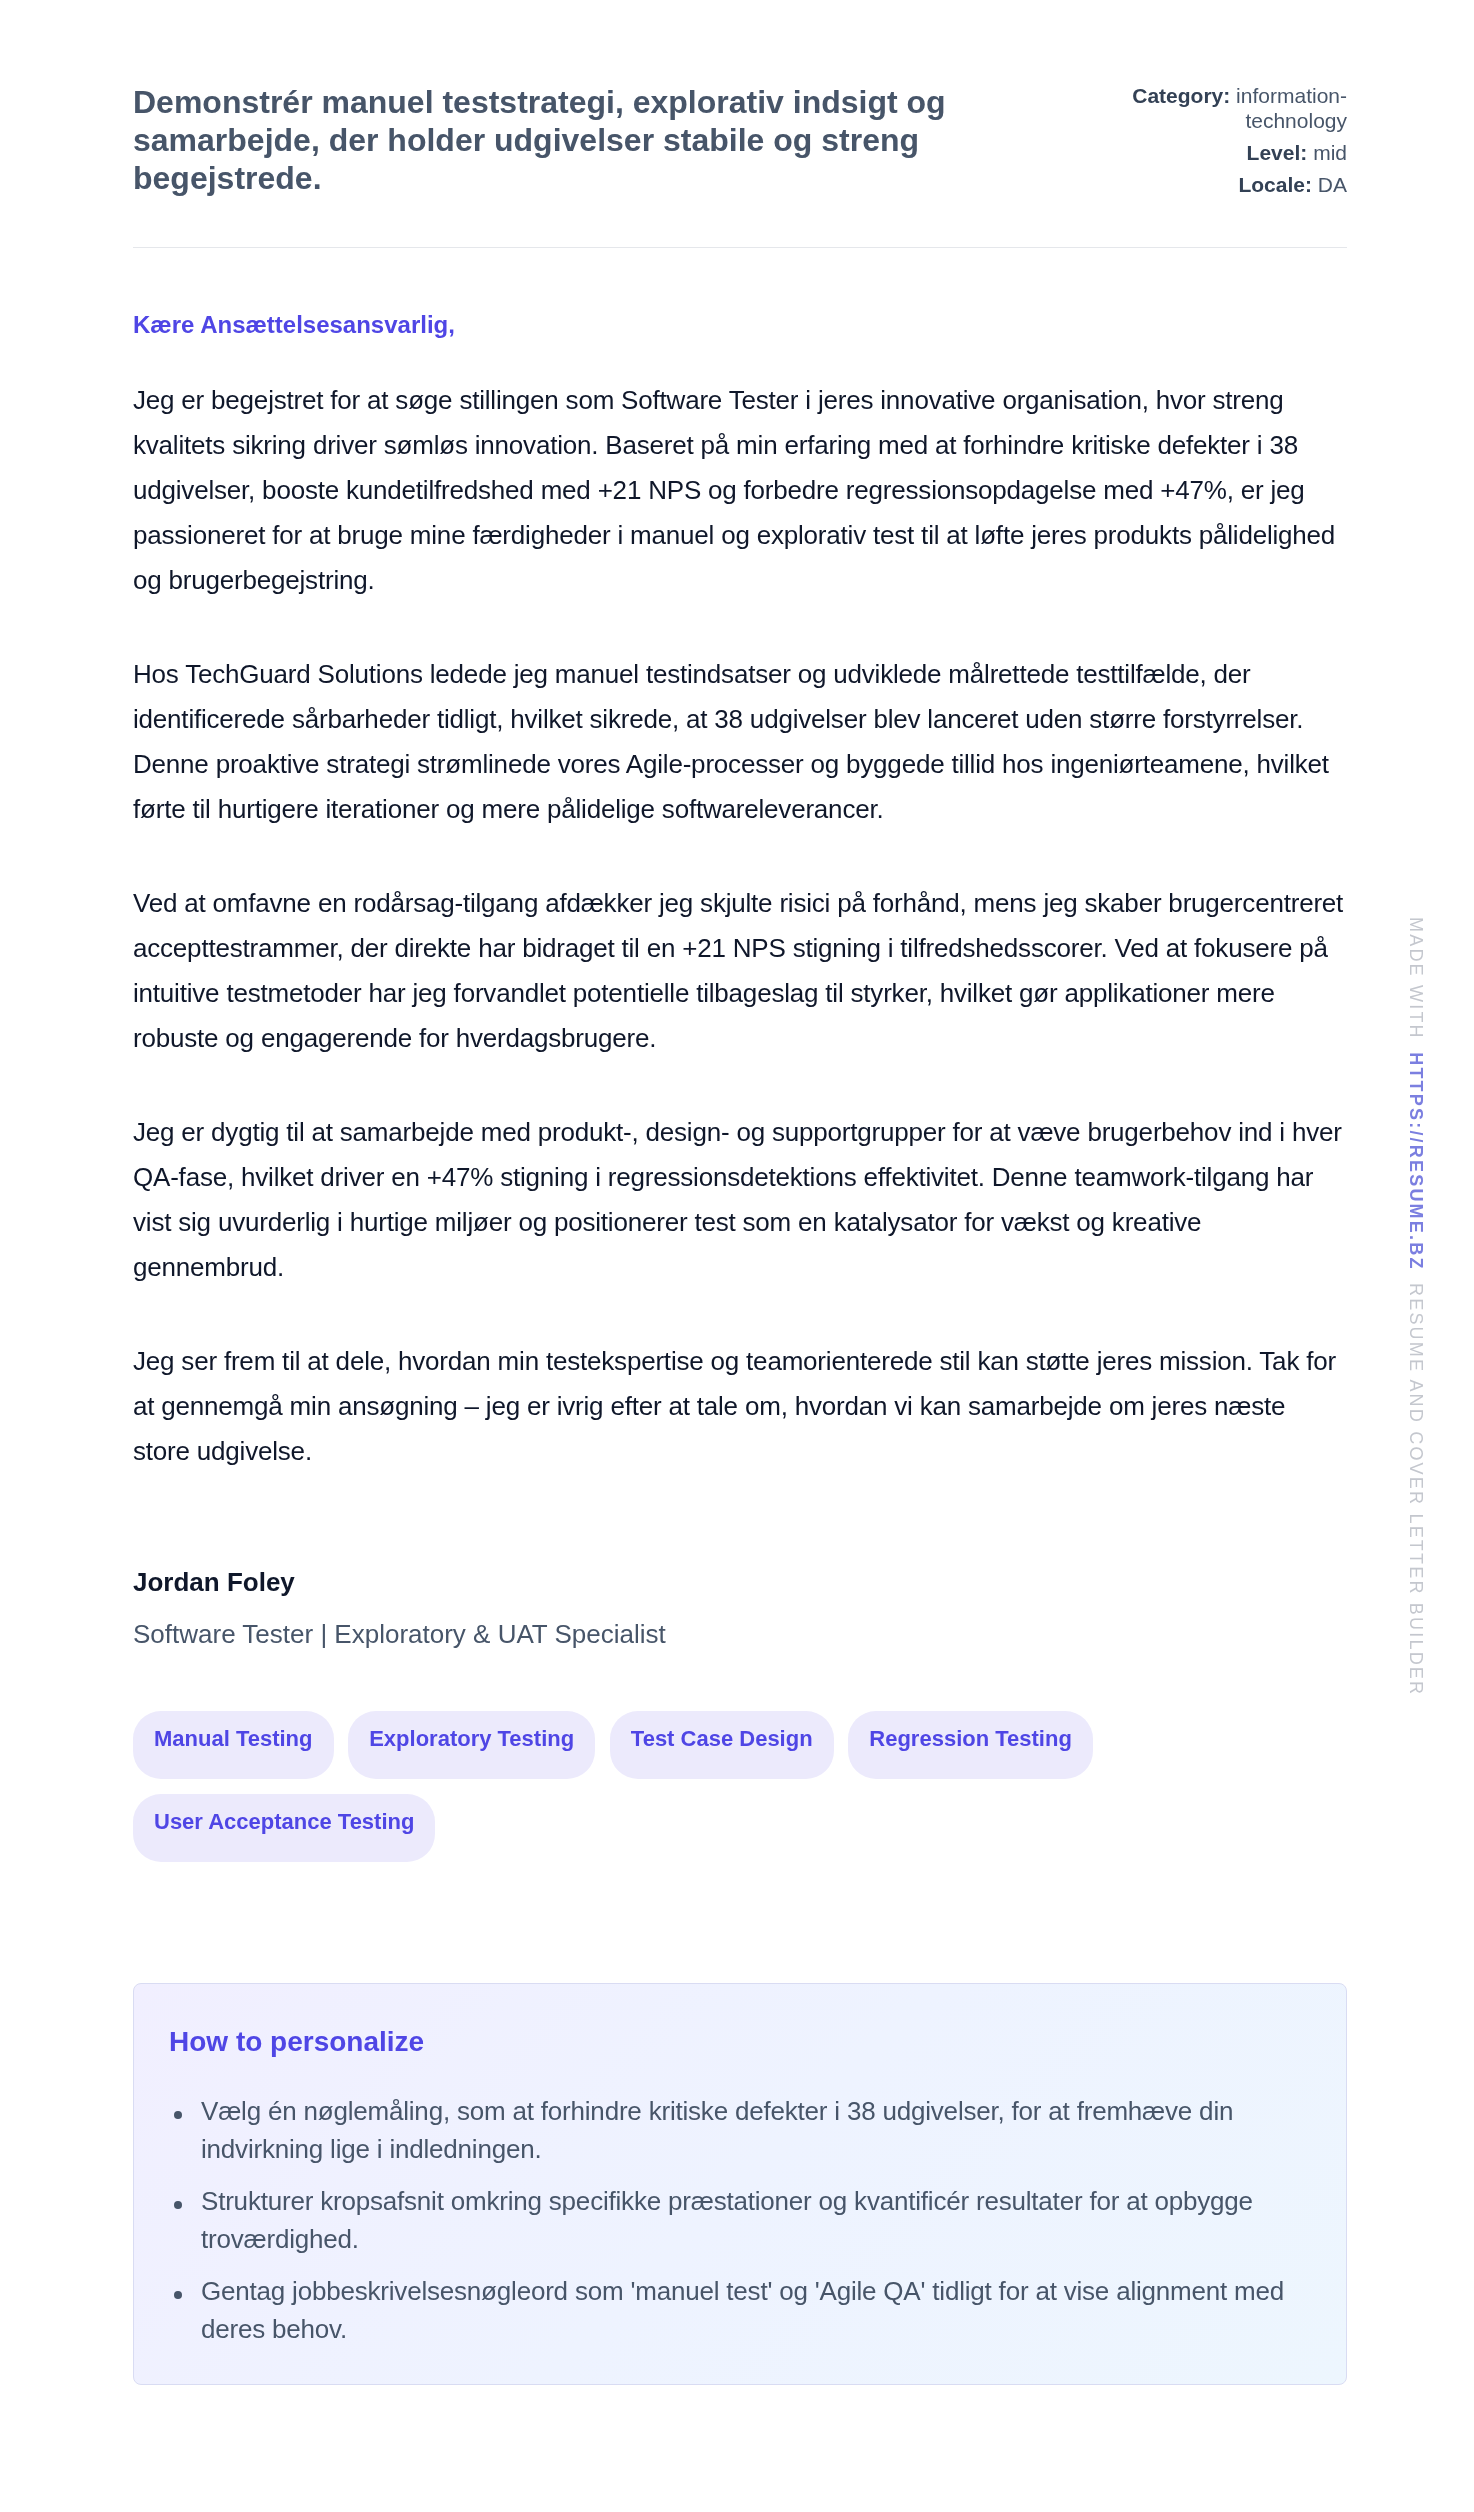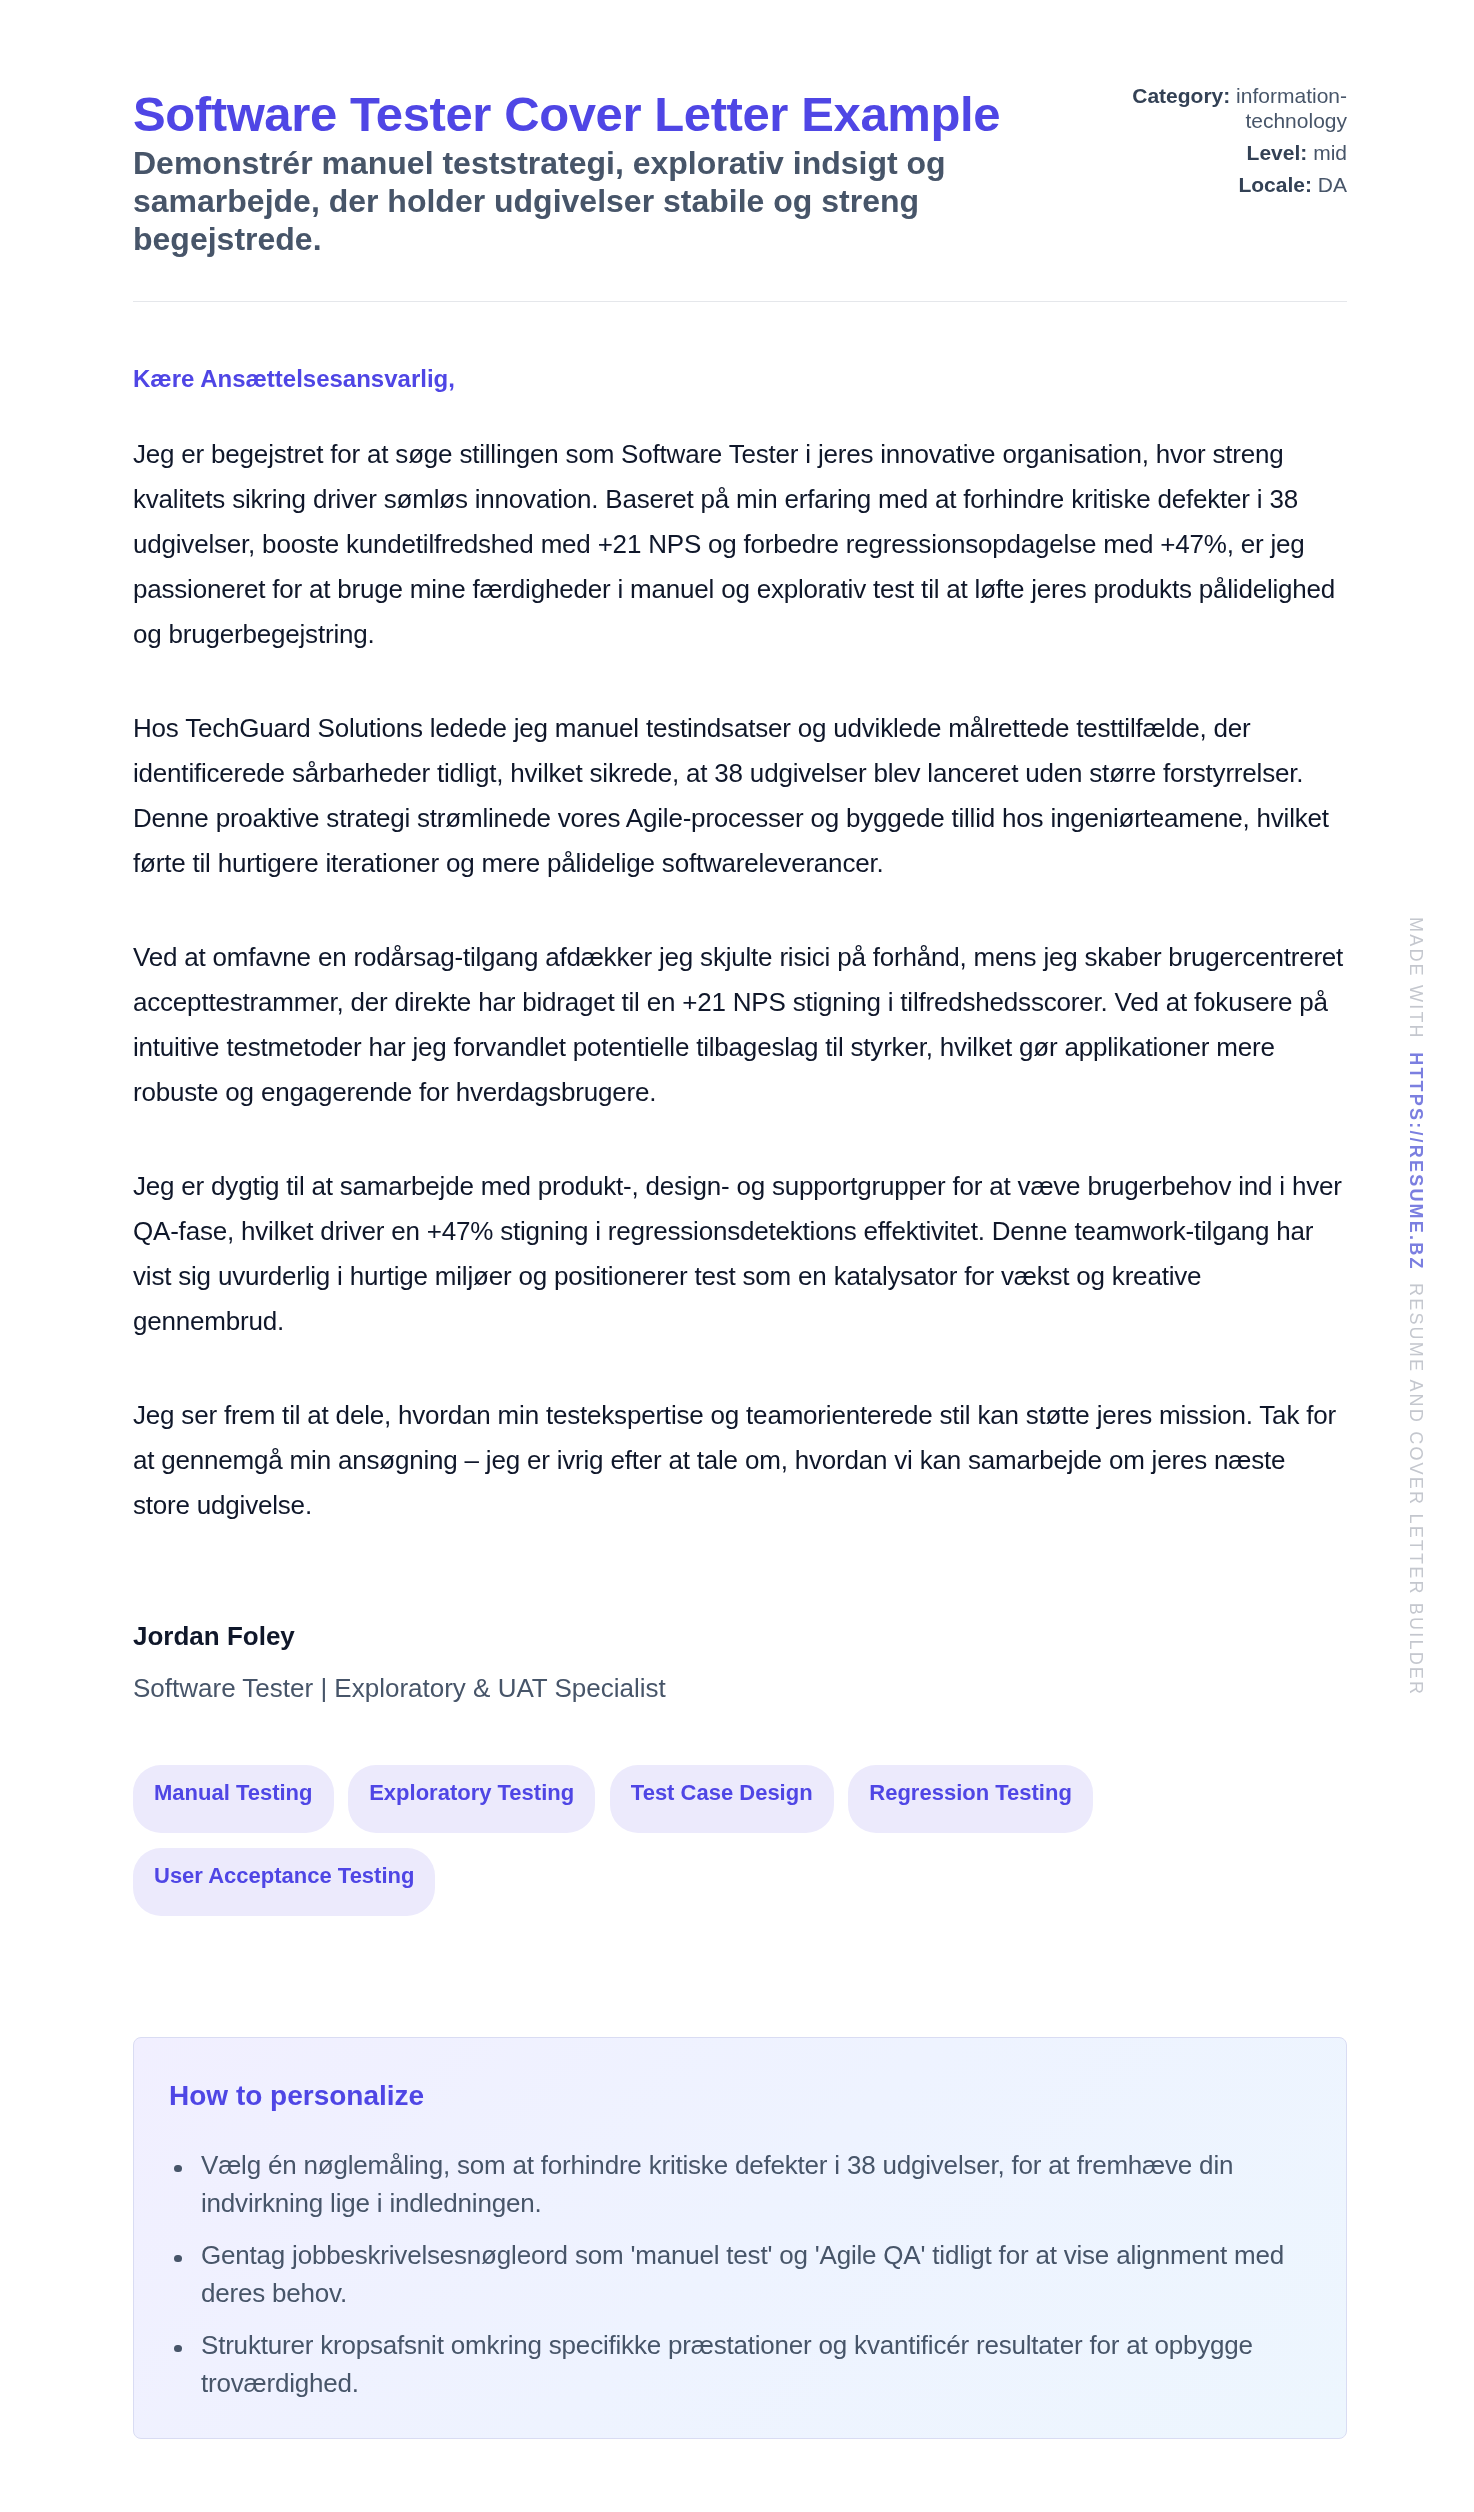--- a/index.html
+++ b/index.html
@@ -174,21 +174,20 @@
     }
   </style>
 </head>
 <body>
 
 <div class="page">
   <div class="content">
 
     <header class="header">
       <div class="header-left">
-        <h1 class="title">Software Tester Cover Letter Example</h1>
         <h2 class="subtitle">Demonstrér manuel teststrategi, explorativ indsigt og samarbejde, der holder udgivelser stabile og streng begejstrede.</h2>
       </div>
       <div class="meta">
         <div class="meta-row">
           <b>Category:</b>
           <span>information-technology</span>
         </div>
         <div class="meta-row">
           <b>Level:</b>
           <span>mid</span>
@@ -224,25 +223,25 @@
 
     <aside class="tips">
       <h3 class="tips-title">How to personalize</h3>
       <ul class="tips-list">
         <li class="tips-item">
           <span class="bullet"></span>
           <span>Vælg én nøglemåling, som at forhindre kritiske defekter i 38 udgivelser, for at fremhæve din indvirkning lige i indledningen.</span>
         </li>
         <li class="tips-item">
           <span class="bullet"></span>
-          <span>Gentag jobbeskrivelsesnøgleord som 'manuel test' og 'Agile QA' tidligt for at vise alignment med deres behov.</span>
+          <span>Strukturer kropsafsnit omkring specifikke præstationer og kvantificér resultater for at opbygge troværdighed.</span>
         </li>
         <li class="tips-item">
           <span class="bullet"></span>
-          <span>Strukturer kropsafsnit omkring specifikke præstationer og kvantificér resultater for at opbygge troværdighed.</span>
+          <span>Gentag jobbeskrivelsesnøgleord som 'manuel test' og 'Agile QA' tidligt for at vise alignment med deres behov.</span>
         </li>
       </ul>
     </aside>
   </div>
 
   <div class="watermark">
     <span>Made with</span>
     <span class="wm-link">https://resume.bz</span>
     <span>Resume and cover letter builder</span>
   </div>

